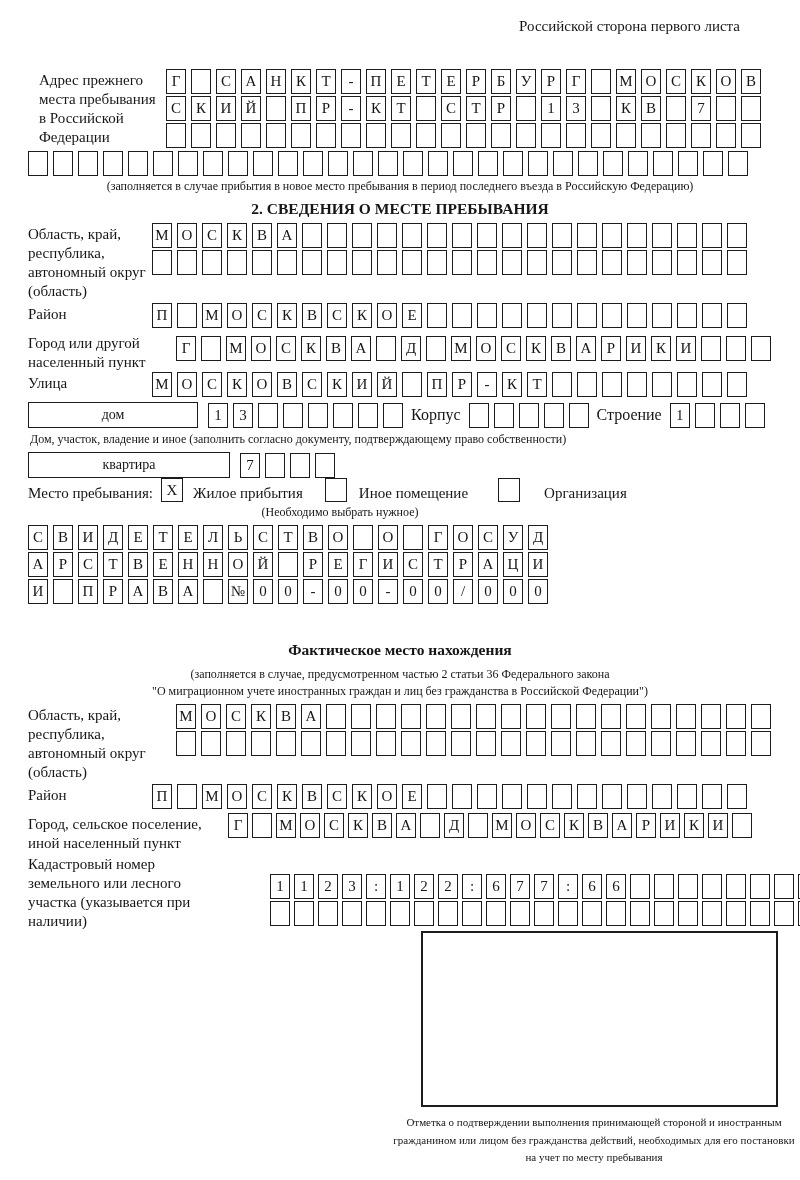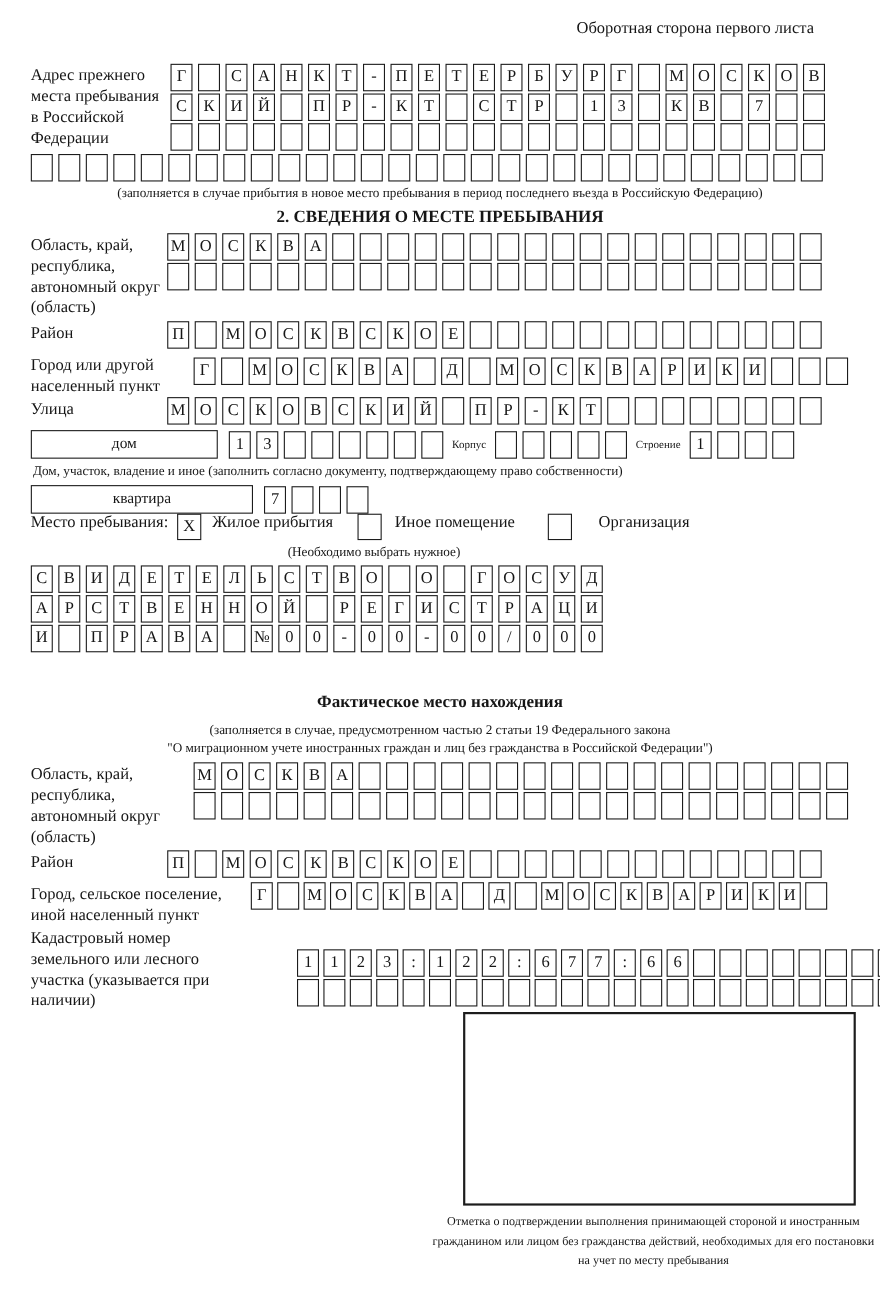--- a/index.html
+++ b/index.html
@@ -24,41 +24,41 @@
     font-size:15px; line-height:23px; font-family:"Liberation Serif", serif;
   }
   .note { text-align:center; font-size:12px; line-height:17px; }
   .sec-title { text-align:center; font-weight:bold; font-size:15.5px; }
 
   .inline-box {
     border:1.5px solid #1c1c1c; height:24px; line-height:24px;
     text-align:center; font-size:14px; flex:none;
   }
   .bar-row { display:flex; align-items:center; }
-  .bar-label { font-size:10px; flex:none; }
+  .bar-label { font-size:16px; flex:none; }
 
   .cbx {
     display:inline-block; width:20px; height:22px; border:1.5px solid #1c1c1c;
     text-align:center; font-size:15px; line-height:22px; flex:none;
   }
-  .cb-row { display:flex; align-items:flex-start; font-size:15px; }
+  .cb-row { display:flex; align-items:flex-end; font-size:15px; }
 
   .stamp-wrap { margin-left:360px; width:412px; }
   .stamp-box { width:353px; height:172px; border:2px solid #1c1c1c; margin-left:33px; background:#fff; }
   .stamp-caption { margin-top:7px; width:412px; text-align:center; font-size:11px; line-height:17.5px; }
 </style>
 </head>
 <body>
 
 <div class="page">
   <div class="inner">
 
-    <div class="hdr-right">Оборотная сторона первого листа</div>
-
-    <div class="frow" style="margin-top:23px;">
+    <div class="hdr-right">Российской сторона первого листа</div>
+
+    <div class="frow" style="margin-top:34px;justify-content:center;">
       <div class="flabel" style="width:127px;">Адрес прежнего места пребывания в Российской Федерации</div>
       <div class="fcells">
         <div class="cells">
             <span class="cell">Г</span>
             <span class="cell"></span>
             <span class="cell">С</span>
             <span class="cell">А</span>
             <span class="cell">Н</span>
             <span class="cell">К</span>
             <span class="cell">Т</span>
@@ -442,21 +442,21 @@
             <span class="cell">0</span>
             <span class="cell">/</span>
             <span class="cell">0</span>
             <span class="cell">0</span>
             <span class="cell">0</span>
           </div>
       </div>
     </div>
 
     <div class="sec-title">Фактическое место нахождения</div>
-    <div class="note" style="margin-top:7px;">(заполняется в случае, предусмотренном частью 2 статьи 19 Федерального закона</div>
+    <div class="note" style="margin-top:7px;">(заполняется в случае, предусмотренном частью 2 статьи 36 Федерального закона</div>
     <div class="note">"О миграционном учете иностранных граждан и лиц без гражданства в Российской Федерации")</div>
 
     <div class="frow" style="margin-top:4px; min-height:80px;">
       <div class="flabel" style="width:148px;">Область, край, республика, автономный округ (область)</div>
       <div class="fcells">
         <div class="cells">
             <span class="cell">М</span>
             <span class="cell">О</span>
             <span class="cell">С</span>
             <span class="cell">К</span>

